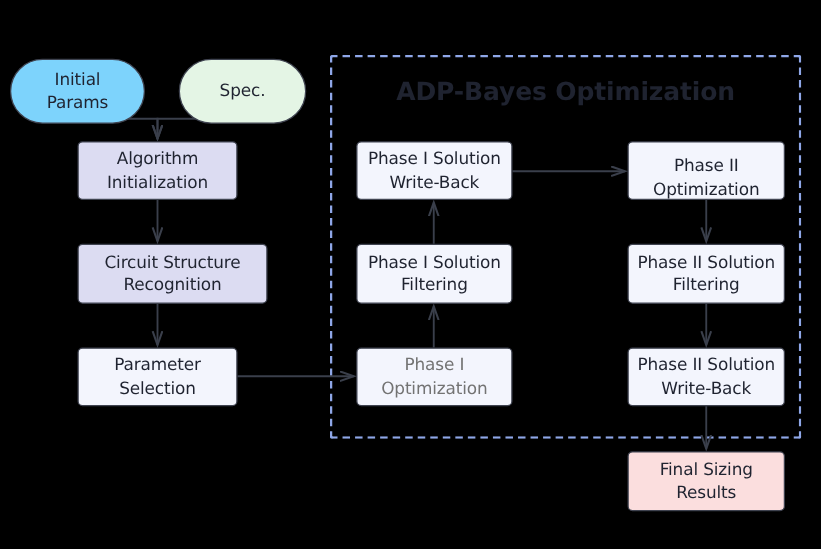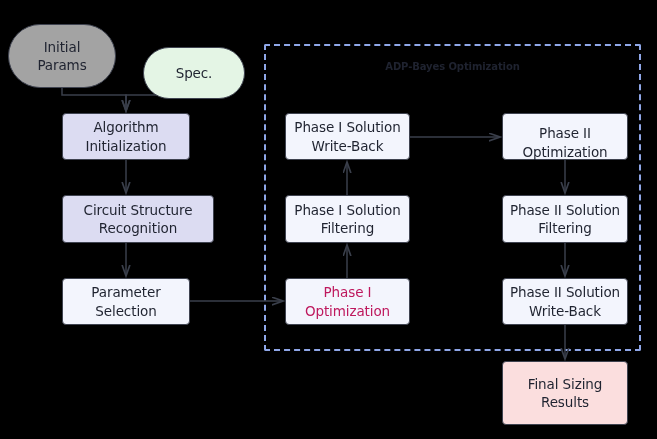--- a/index.html
+++ b/index.html
@@ -39,21 +39,21 @@
     position: absolute;
     box-sizing: border-box;
     border: 2.4px dashed #8fa7e8;
     border-radius: 2px;
     background: transparent;
   }
   .group-title {
     position: absolute;
     text-align: center;
     color: #21252f;
-    font-size: 10px;
+    font-size: 20px;
     font-weight: bold;
     letter-spacing: -0.1px;
   }
   .edge-svg {
     position: absolute;
     left: 0; top: 0;
     width: 657px;
     height: 439px;
     overflow: visible;
     pointer-events: none;
@@ -87,21 +87,21 @@
         <path class="edge-path" d="M 347,278 L 347,245" stroke="#3a3f4b" marker-end="url(#arrowhead)"></path>
         <path class="edge-path" d="M 347,195 L 347,162" stroke="#3a3f4b" marker-end="url(#arrowhead)"></path>
         <path class="edge-path" d="M 410,137 L 500,137" stroke="#3a3f4b" marker-end="url(#arrowhead)"></path>
         <path class="edge-path" d="M 565,160 L 565,193" stroke="#3a3f4b" marker-end="url(#arrowhead)"></path>
         <path class="edge-path" d="M 565,243 L 565,276" stroke="#3a3f4b" marker-end="url(#arrowhead)"></path>
         <path class="edge-path" d="M 565,325 L 565,359" stroke="#3a3f4b" marker-end="url(#arrowhead)"></path>
       </g>
   </svg>
 
   <div id="node-layer">
-      <div class="node stadium" style="left: 8px; top: 24px; width: 108px; height: 64px; background: #a3a3a3; border-color: rgb(63, 67, 80); color: rgb(31, 35, 48);">
+      <div class="node stadium" style="left: 8px; top: 47px; width: 108px; height: 52px; background: #7dd3fc; border-color: rgb(63, 67, 80); color: rgb(31, 35, 48);">
         <span style="white-space: pre-line;">Initial
 Params</span>
       </div>
       <div class="node stadium" style="left: 143px; top: 31px; width: 102px; height: 52px; background: rgb(228, 245, 229); border-color: rgb(63, 67, 80); color: rgb(31, 35, 48); margin-top: 16px;">
         <span style="white-space: pre-line;">Spec.</span>
       </div>
       <div class="node" style="left: 62px; top: 113px; width: 128px; height: 47px; background: rgb(220, 220, 242); border-color: rgb(63, 67, 80); color: rgb(31, 35, 48);">
         <span style="white-space: pre-line;">Algorithm
 Initialization</span>
       </div>
@@ -122,27 +122,27 @@
 Optimization</span>
       </div>
       <div class="node" style="left: 285px; top: 195px; width: 125px; height: 48px; background: rgb(243, 245, 253); border-color: rgb(63, 67, 80); color: rgb(31, 35, 48);">
         <span style="white-space: pre-line;">Phase I Solution
 Filtering</span>
       </div>
       <div class="node" style="left: 502px; top: 195px; width: 126px; height: 48px; background: rgb(243, 245, 253); border-color: rgb(63, 67, 80); color: rgb(31, 35, 48);">
         <span style="white-space: pre-line;">Phase II Solution
 Filtering</span>
       </div>
-      <div class="node" style="left: 285px; top: 278px; width: 125px; height: 47px; background: rgb(243, 245, 253); border-color: rgb(63, 67, 80); color: #be185d;">
+      <div class="node" style="left: 285px; top: 278px; width: 125px; height: 47px; background: rgb(243, 245, 253); border-color: rgb(63, 67, 80); color: #737373;">
         <span style="white-space: pre-line;">Phase I
 Optimization</span>
       </div>
       <div class="node" style="left: 502px; top: 278px; width: 126px; height: 47px; background: rgb(243, 245, 253); border-color: rgb(63, 67, 80); color: rgb(31, 35, 48);">
         <span style="white-space: pre-line;">Phase II Solution
 Write-Back</span>
       </div>
-      <div class="node" style="left: 502px; top: 361px; width: 126px; height: 64px; background: rgb(251, 222, 222); border-color: rgb(63, 67, 80); color: rgb(31, 35, 48);">
+      <div class="node" style="left: 502px; top: 361px; width: 126px; height: 48px; background: rgb(251, 222, 222); border-color: rgb(63, 67, 80); color: rgb(31, 35, 48);">
         <span style="white-space: pre-line;">Final Sizing
 Results</span>
       </div>
     </div>
 
 </div>
 
 </body></html>

